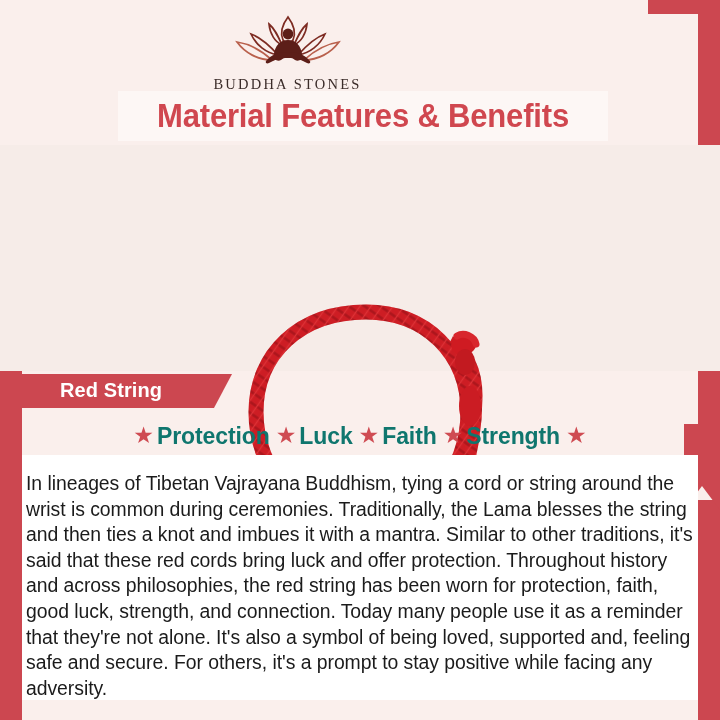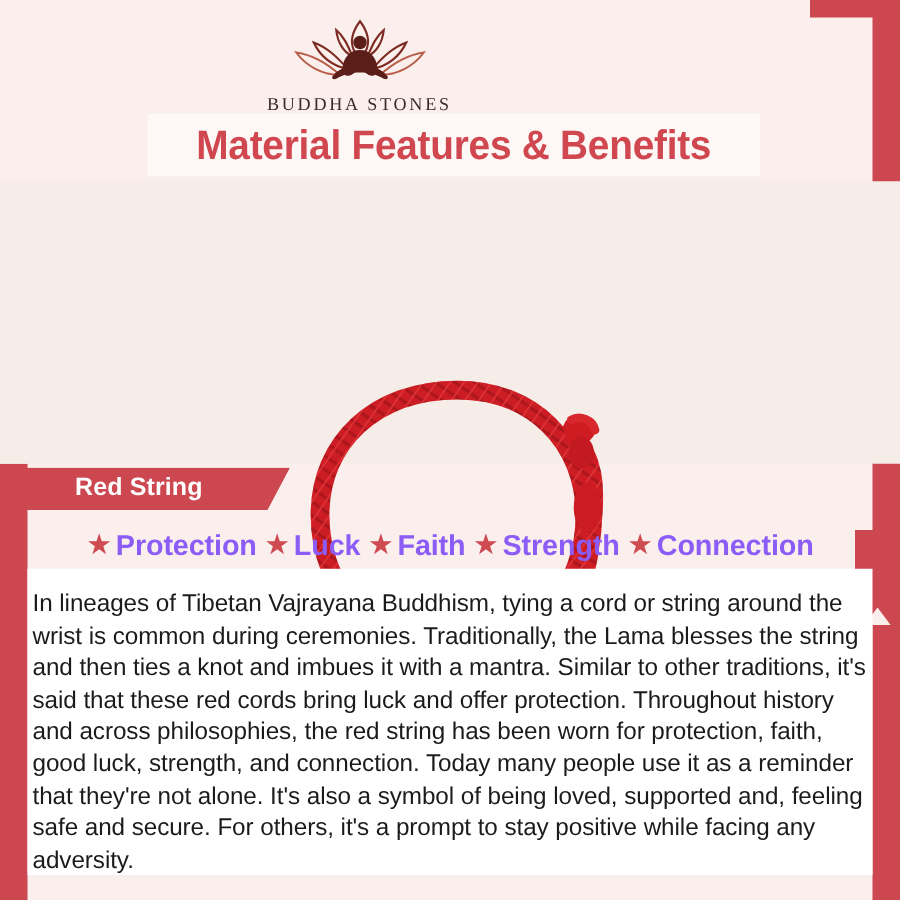--- a/index.html
+++ b/index.html
@@ -175,21 +175,21 @@
     font-size: 23px;
     line-height: 1;
     color: #cf4b52;
     position: relative;
     top: -1px;
   }
   .benefit .blabel {
     font-family: "Liberation Sans Narrow", "Liberation Sans", sans-serif;
     font-weight: bold;
     font-size: 23px;
-    color: #8b5cf6;
+    color: #0f766e;
     letter-spacing: -0.1px;
     text-align: center;
   }
 
   
   .copy-panel {
     position: absolute;
     left: 22px;
     top: 455px;
     width: 676px;
@@ -281,20 +281,19 @@
     <span class="benefit">
       <span class="star">★</span>
       <span class="blabel">Faith</span>
     </span>
     <span class="benefit">
       <span class="star">★</span>
       <span class="blabel">Strength</span>
     </span>
     <span class="benefit">
       <span class="star">★</span>
-      <span class="blabel">Connection</span>
     </span>
   </div>
 
   <div class="copy-panel"></div>
   <div class="copy-text">In lineages of Tibetan Vajrayana Buddhism, tying a cord or string around the wrist is common during ceremonies. Traditionally, the Lama blesses the string and then ties a knot and imbues it with a mantra. Similar to other traditions, it's said that these red cords bring luck and offer protection. Throughout history and across philosophies, the red string has been worn for protection, faith, good luck, strength, and connection. Today many people use it as a reminder that they're not alone. It's also a symbol of being loved, supported and, feeling safe and secure. For others, it's a prompt to stay positive while facing any adversity.</div>
 
 </div>
 
 </body></html>

